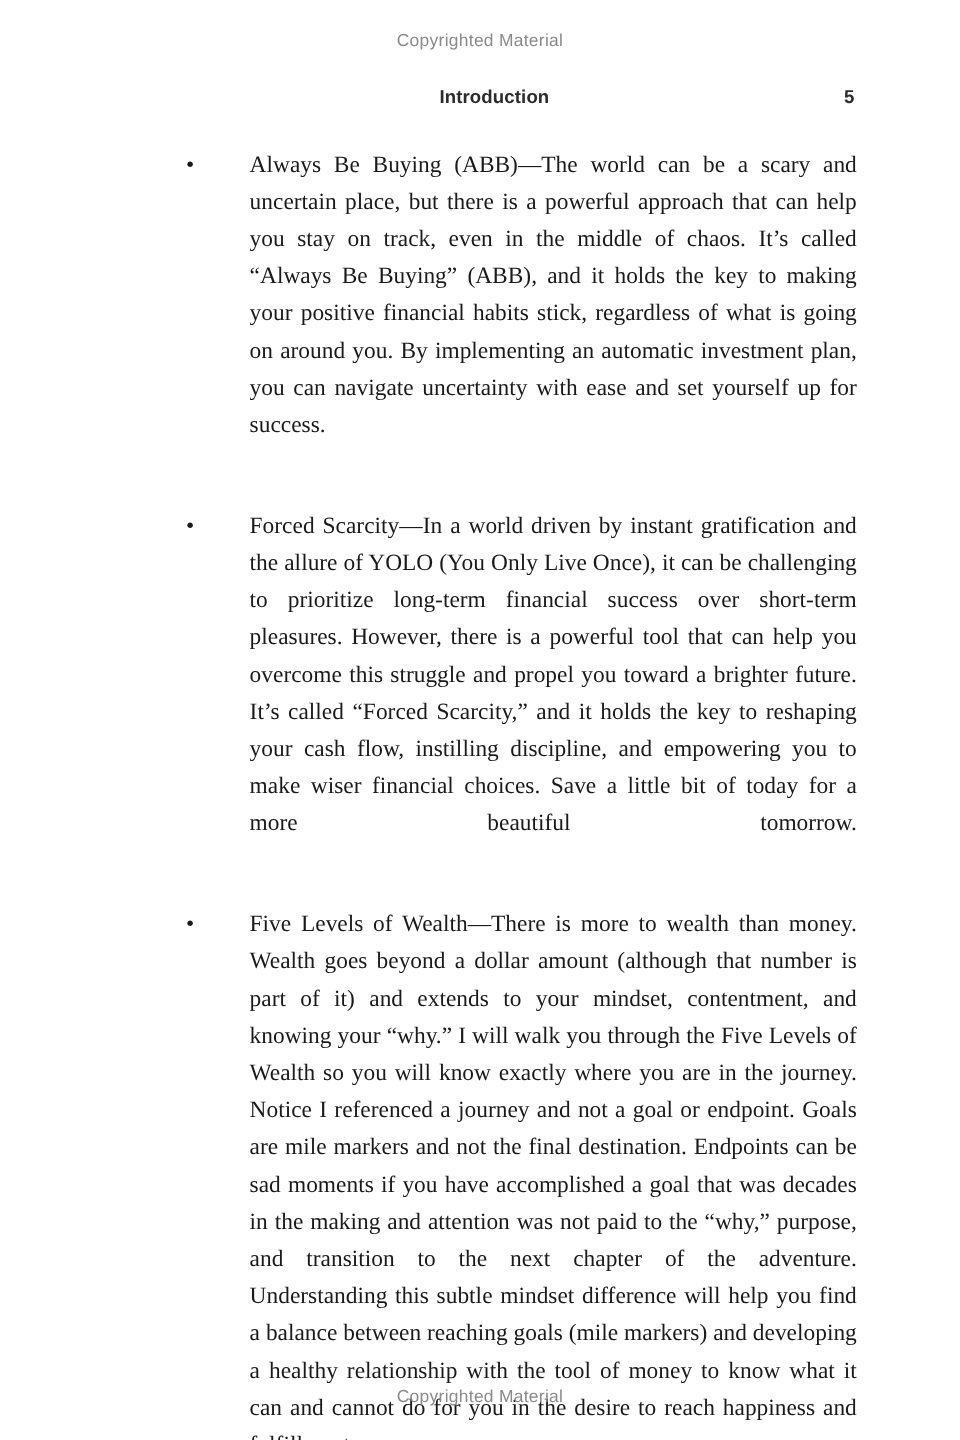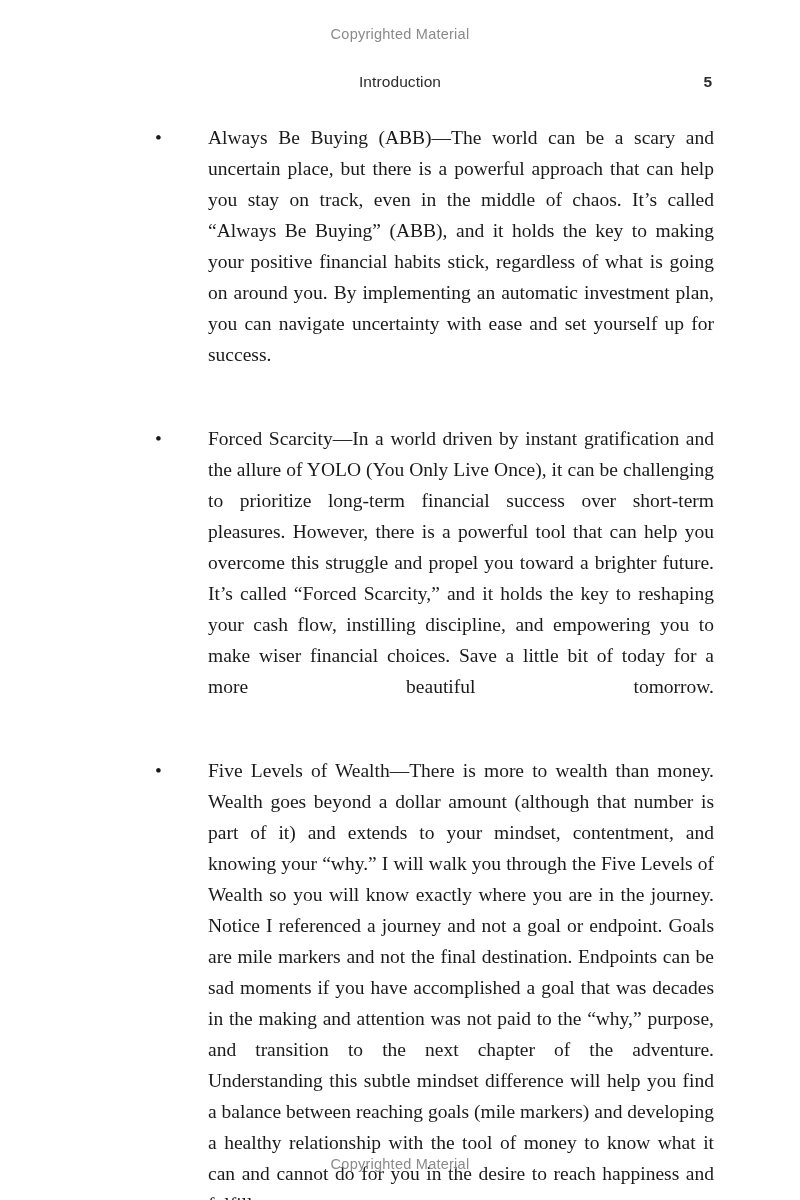--- a/index.html
+++ b/index.html
@@ -45,26 +45,26 @@
   
   .running-head {
     position: absolute;
     top: 73px;
     left: 88px;
     width: 624px;
     height: 24px;
   }
   .running-head-title {
     position: absolute;
-    left: 0;
+    left: 12px;
     width: 624px;
     text-align: center;
     font-family: "Liberation Sans", "DejaVu Sans", sans-serif;
     font-size: 15.5px;
-    font-weight: 400;
+    font-weight: 700;
     color: #2b2b2b;
     letter-spacing: 0.1px;
     white-space: nowrap;
   }
   .running-head-folio {
     position: absolute;
     right: 0;
     top: 0;
     font-family: "Liberation Sans", "DejaVu Sans", sans-serif;
     font-size: 15.5px;

